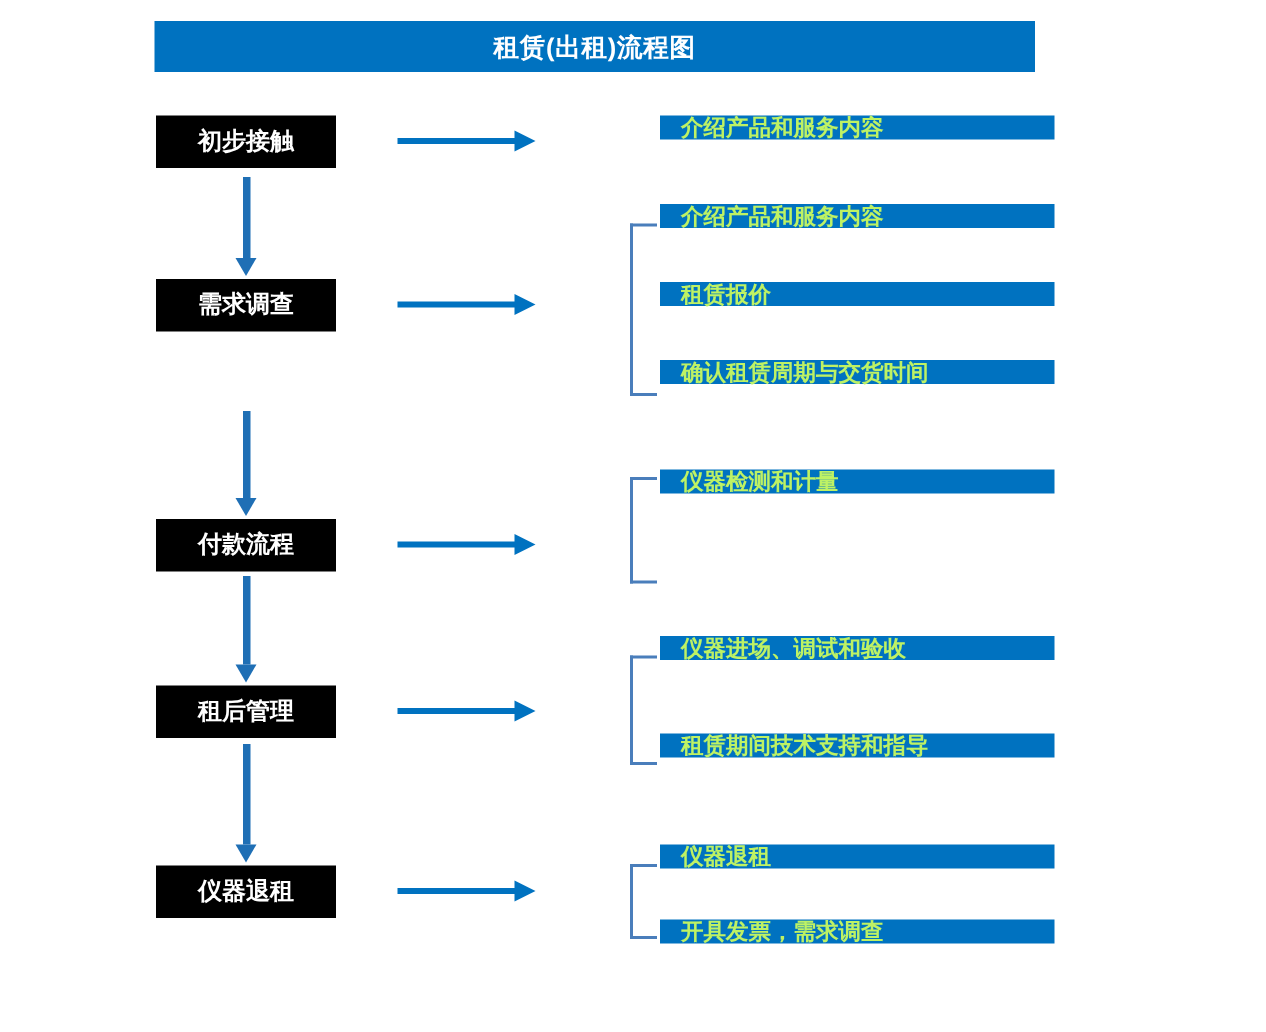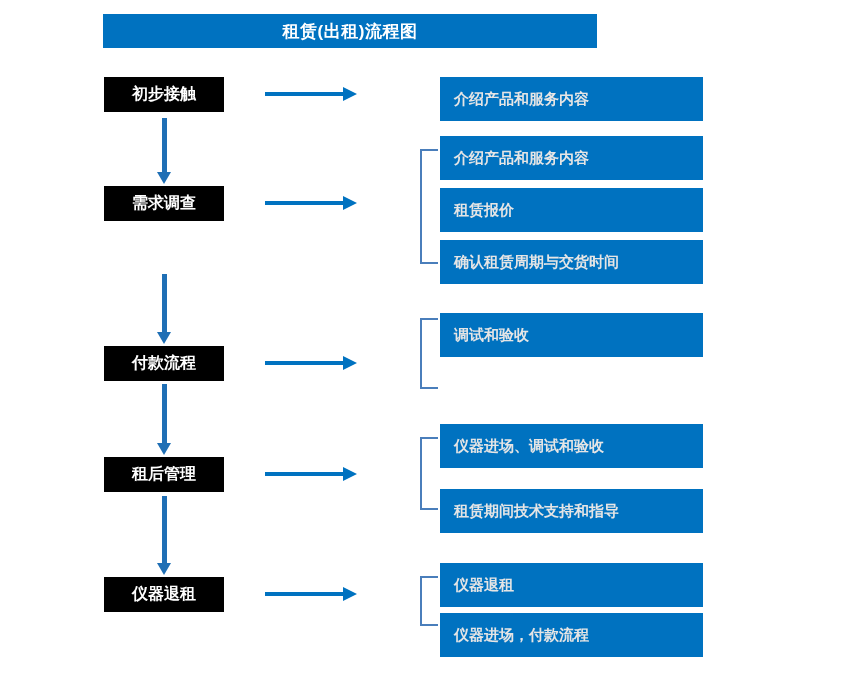--- a/index.html
+++ b/index.html
@@ -20,21 +20,21 @@
     left: 0; top: 0;
     width: 844px;
     height: 688px;
   }
 
   
   .title-bar {
     position: absolute;
     left: 103px;
     top: 14px;
-    width: 494px;
+    width: 587px;
     height: 34px;
     background: #0072C0;
     color: #ffffff;
     display: flex;
     align-items: center;
     justify-content: center;
     font-size: 17px;
     font-weight: bold;
     letter-spacing: 0.5px;
     white-space: nowrap;
@@ -54,23 +54,23 @@
     font-size: 16px;
     font-weight: bold;
     white-space: nowrap;
   }
 
   
   .detail-box {
     position: absolute;
     left: 440px;
     width: 263px;
-    height: 44px;
+    height: 16px;
     background: #0072C0;
-    color: #e5e5e5;
+    color: #bef264;
     display: flex;
     align-items: center;
     font-size: 15px;
     font-weight: bold;
     padding-left: 14px;
     box-sizing: border-box;
     white-space: nowrap;
   }
 
   
@@ -186,19 +186,19 @@
 
   <div class="bracket" style="top:149px; height:115px;"></div>
   <div class="bracket" style="top:318px; height:71px;"></div>
   <div class="bracket" style="top:437px; height:73px;"></div>
   <div class="bracket" style="top:576px; height:50px;"></div>
 
   <div class="detail-box" style="top:77px;">介绍产品和服务内容</div>
   <div class="detail-box" style="top:136px;">介绍产品和服务内容</div>
   <div class="detail-box" style="top:188px;">租赁报价</div>
   <div class="detail-box" style="top:240px;">确认租赁周期与交货时间</div>
-  <div class="detail-box" style="top:313px;">调试和验收</div>
+  <div class="detail-box" style="top:313px;">仪器检测和计量</div>
   <div class="detail-box" style="top:424px;">仪器进场、调试和验收</div>
   <div class="detail-box" style="top:489px;text-align:right;">租赁期间技术支持和指导</div>
   <div class="detail-box" style="top:563px;">仪器退租</div>
-  <div class="detail-box" style="top:613px;">仪器进场，付款流程</div>
+  <div class="detail-box" style="top:613px;">开具发票，需求调查</div>
 
 </div>
 
 </body></html>

